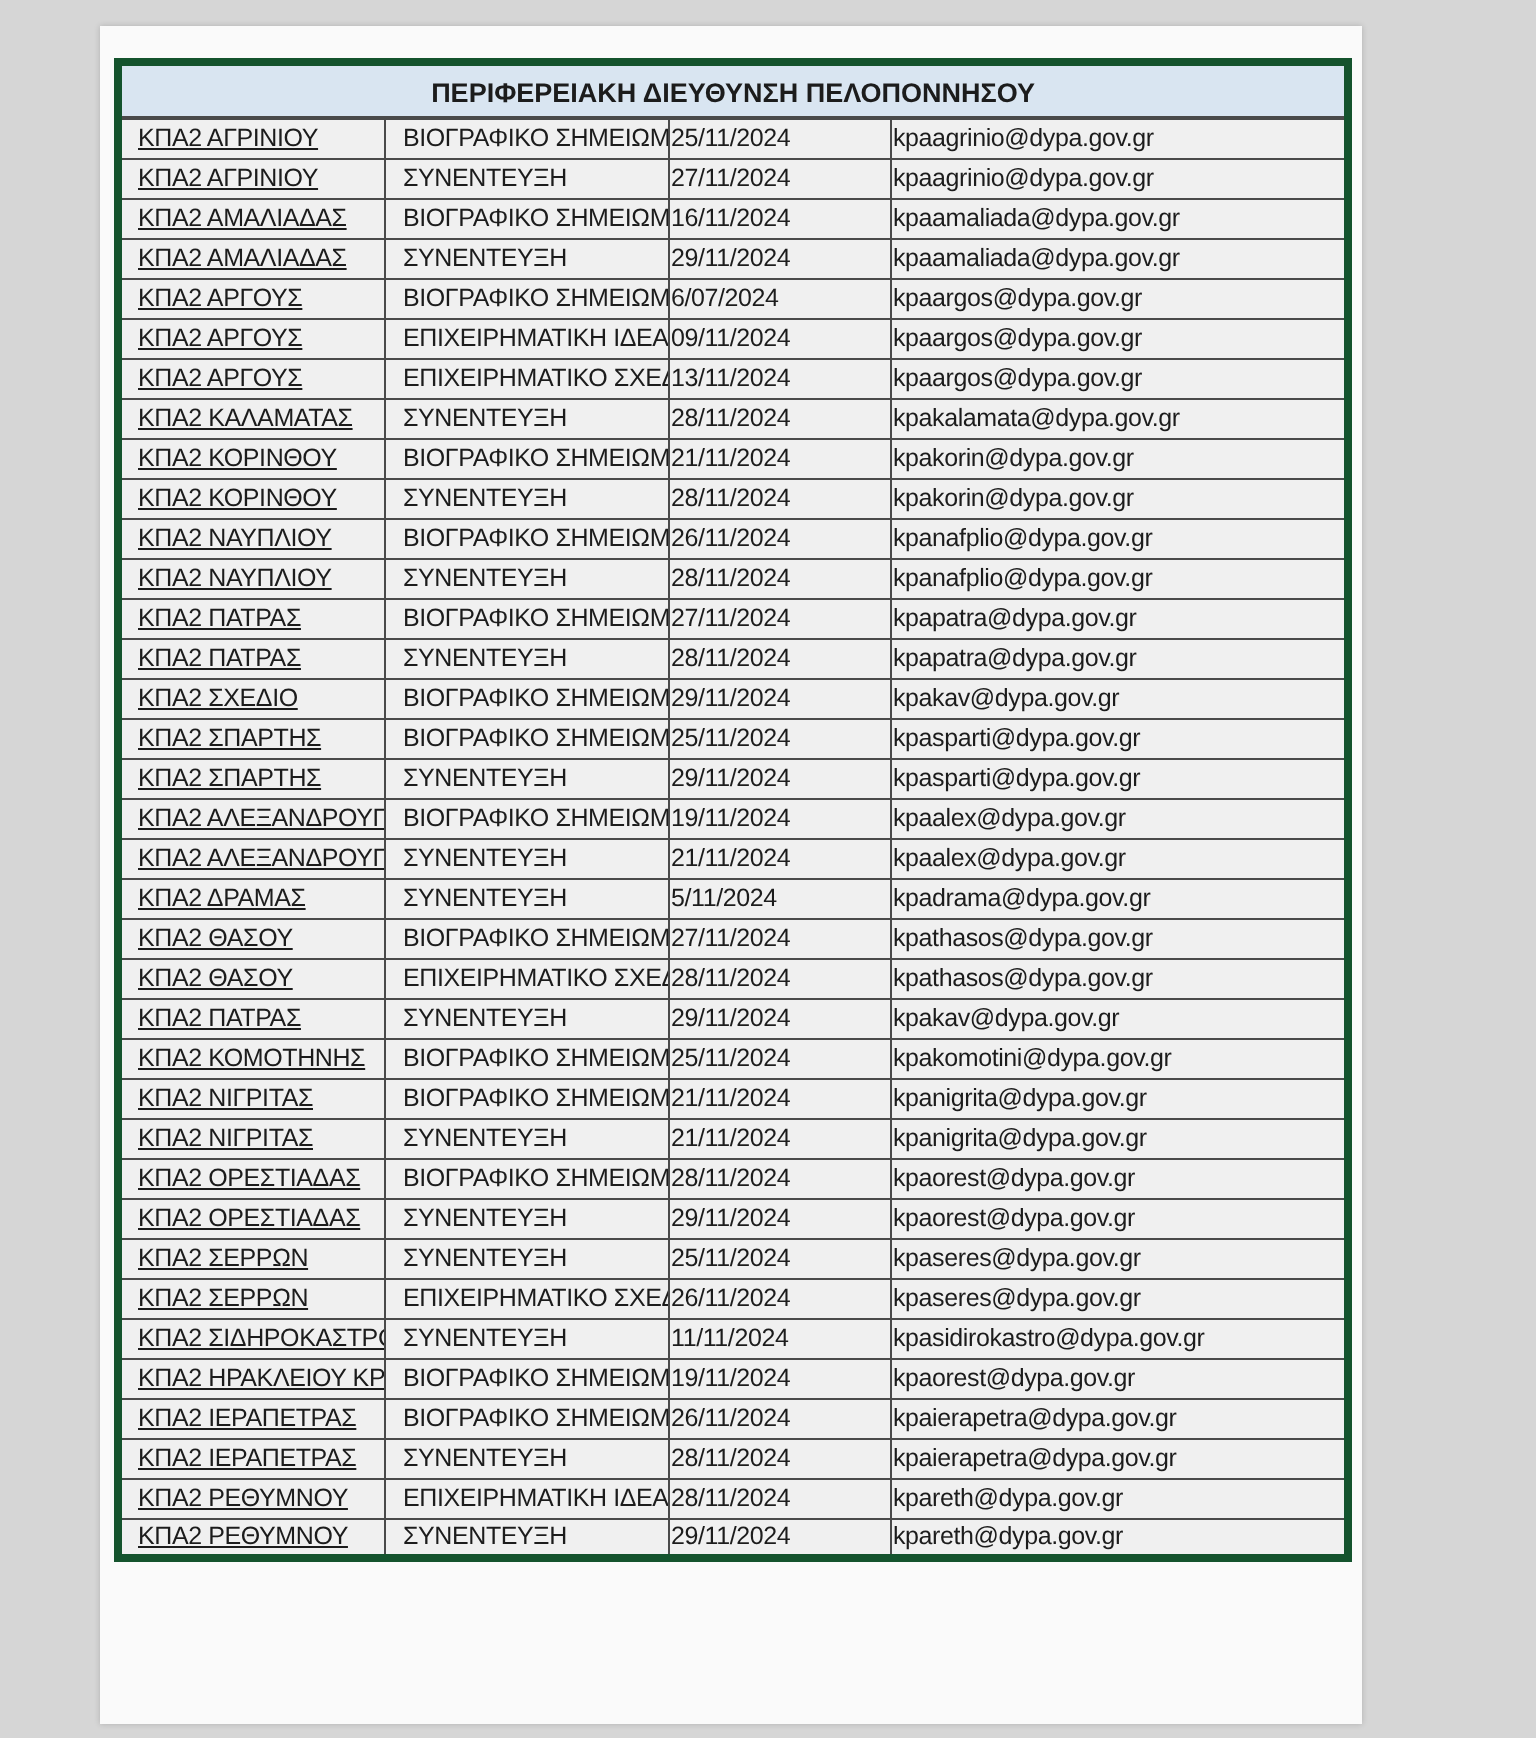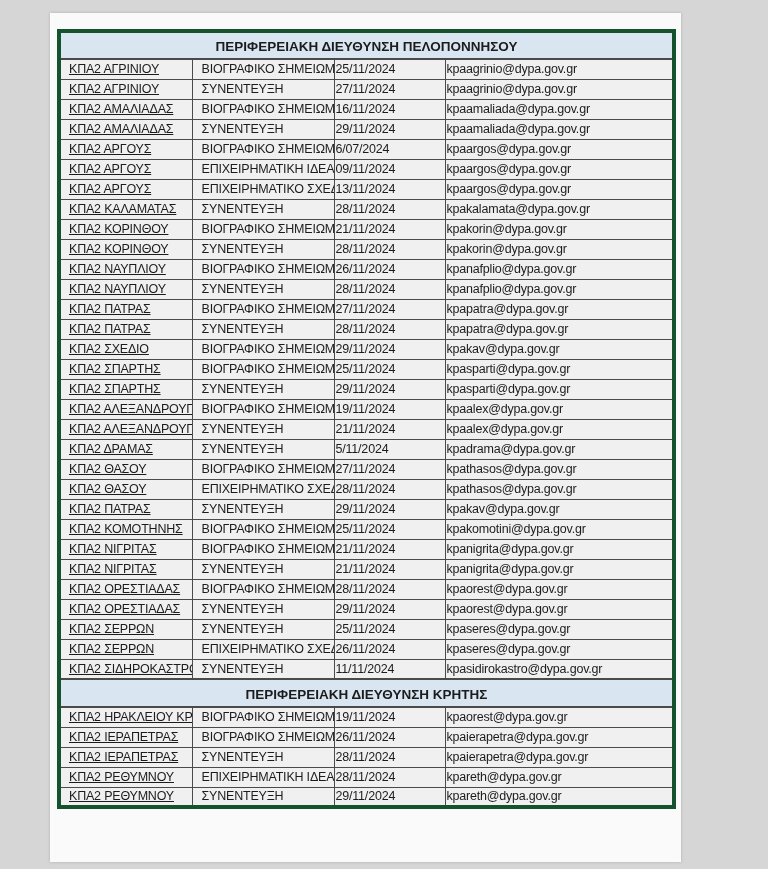--- a/index.html
+++ b/index.html
@@ -246,23 +246,20 @@
           <td class="cell cell-type">ΕΠΙΧΕΙΡΗΜΑΤΙΚΟ ΣΧΕΔΙΟ</td>
           <td class="cell cell-date">26/11/2024</td>
           <td class="cell cell-email">kpaseres@dypa.gov.gr</td>
         </tr>
         <tr class="data-row">
           <td class="cell cell-office">ΚΠΑ2 ΣΙΔΗΡΟΚΑΣΤΡΟΥ</td>
           <td class="cell cell-type">ΣΥΝΕΝΤΕΥΞΗ</td>
           <td class="cell cell-date">11/11/2024</td>
           <td class="cell cell-email">kpasidirokastro@dypa.gov.gr</td>
         </tr>
-        <tr class="section-row">
-          <td colspan="4" class="section-cell">ΠΕΡΙΦΕΡΕΙΑΚΗ ΔΙΕΥΘΥΝΣΗ ΚΡΗΤΗΣ</td>
-        </tr>
         <tr class="data-row">
           <td class="cell cell-office">ΚΠΑ2 ΗΡΑΚΛΕΙΟΥ ΚΡΗΤΗΣ</td>
           <td class="cell cell-type">ΒΙΟΓΡΑΦΙΚΟ ΣΗΜΕΙΩΜΑ</td>
           <td class="cell cell-date">19/11/2024</td>
           <td class="cell cell-email">kpaorest@dypa.gov.gr</td>
         </tr>
         <tr class="data-row">
           <td class="cell cell-office">ΚΠΑ2 ΙΕΡΑΠΕΤΡΑΣ</td>
           <td class="cell cell-type">ΒΙΟΓΡΑΦΙΚΟ ΣΗΜΕΙΩΜΑ</td>
           <td class="cell cell-date">26/11/2024</td>

